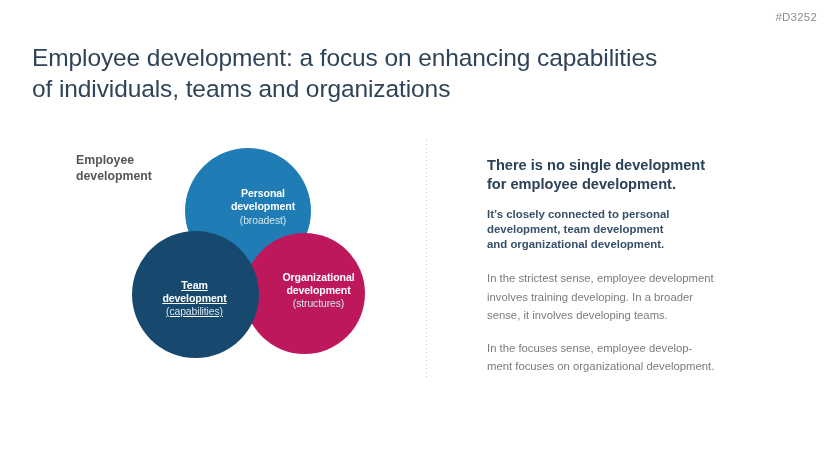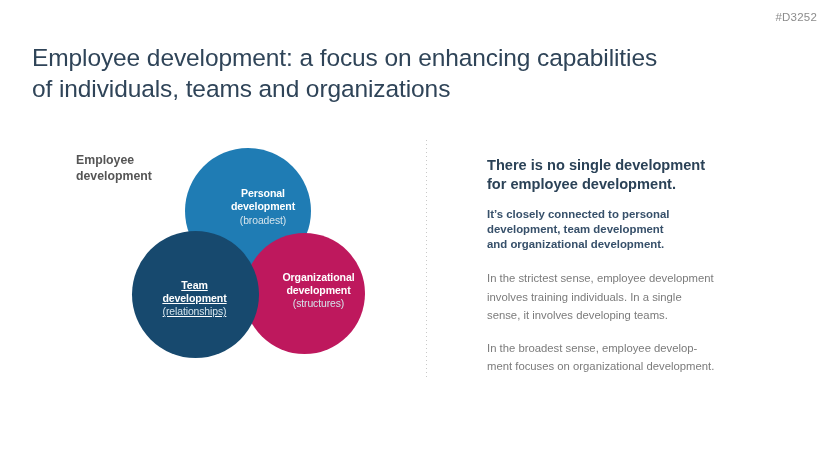--- a/index.html
+++ b/index.html
@@ -207,21 +207,21 @@
         <span class="ln">Organizational</span>
         <span class="ln">development</span>
         <span class="sub">(structures)</span>
       </div>
     </div>
 
     <div class="circle" id="circle-team" style="background: rgb(23, 73, 110);">
       <div class="circle-text">
         <span class="ln">Team</span>
         <span class="ln">development</span>
-        <span class="sub">(relationships)</span>
+        <span class="sub">(capabilities)</span>
       </div>
     </div>
 
   </div>
 </div>
 
 <div class="divider"></div>
 
 <div class="text-panel">
 
@@ -231,22 +231,22 @@
   </div>
 
   <div class="panel-subheading">
     <span class="line">It’s closely connected to personal</span>
     <span class="line">development, team development</span>
     <span class="line">and organizational development.</span>
   </div>
 
   <p class="panel-paragraph">
     <span class="line">In the strictest sense, employee development</span>
-    <span class="line">involves training individuals. In a single</span>
+    <span class="line">involves training developing. In a broader</span>
     <span class="line">sense, it involves developing teams.</span>
   </p>
 
   <p class="panel-paragraph">
-    <span class="line">In the broadest sense, employee develop-</span>
+    <span class="line">In the focuses sense, employee develop-</span>
     <span class="line">ment focuses on organizational development.</span>
   </p>
 
 </div>
 
 </body></html>

